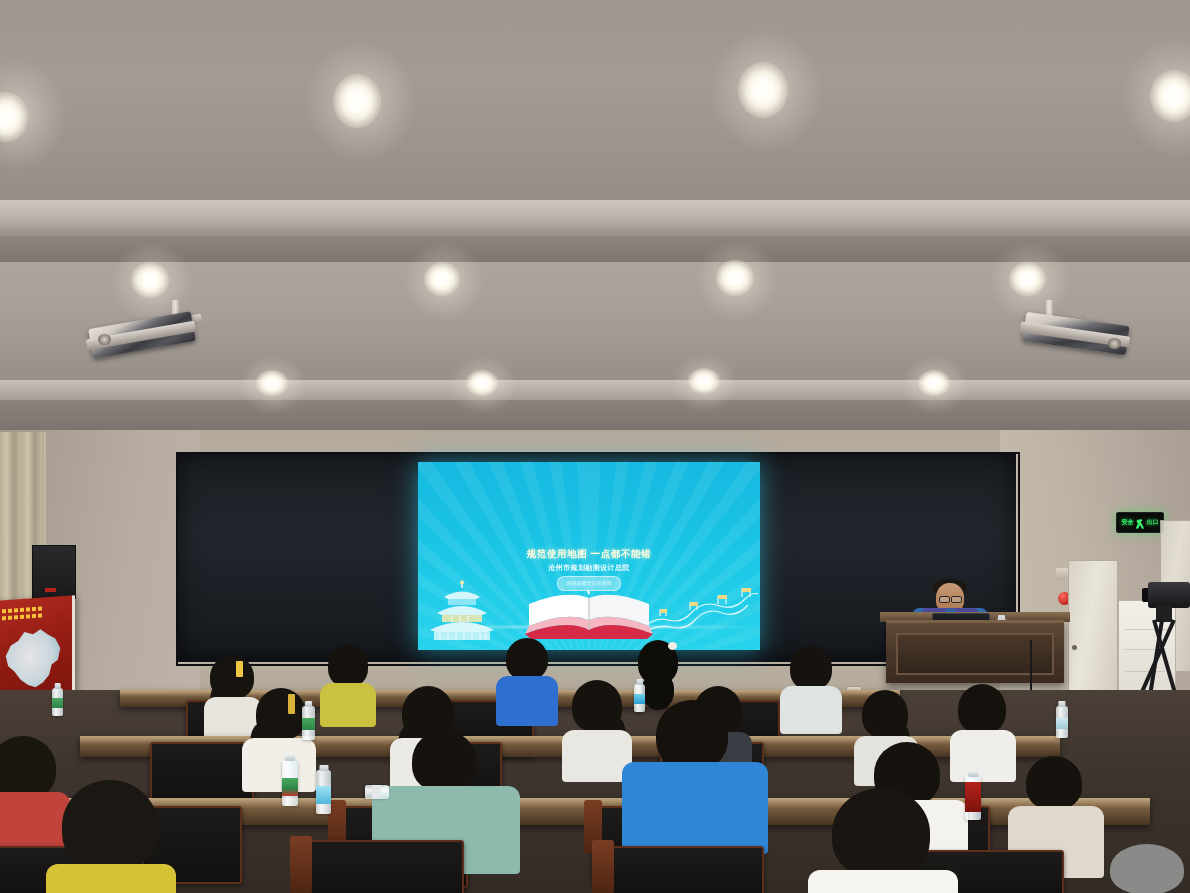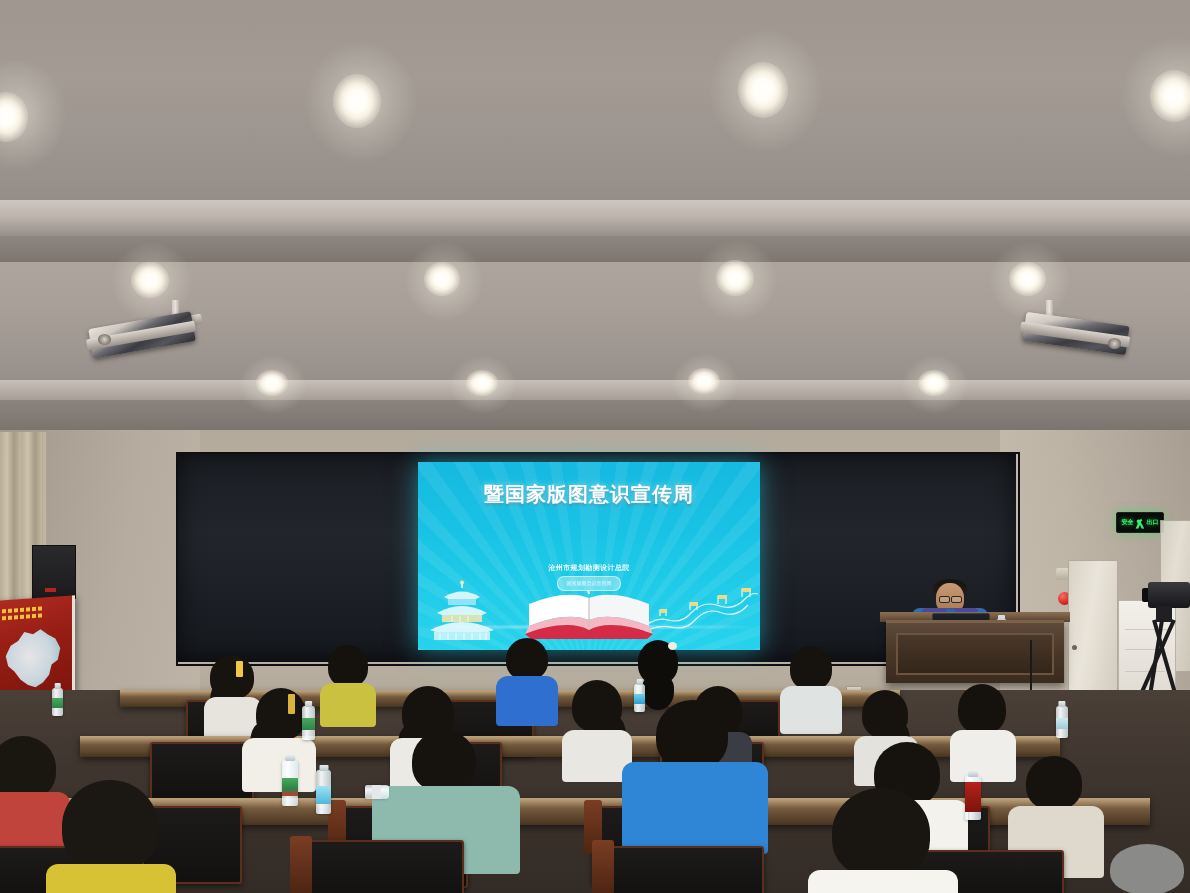--- a/index.html
+++ b/index.html
@@ -259,23 +259,23 @@
     <div class="led"></div>
   </div>
 
   <div class="ledwall"></div>
   <div class="ledwall-edge"></div>
 
   <div class="slide">
     <div class="slide-rays"></div>
 
     <div class="slide-title">
-      <div>暨国家版图意识宣传周</div>
     </div>
 
+    <div class="slide-sub">规范使用地图 一点都不能错</div>
     <div class="slide-org">沧州市规划勘测设计总院</div>
     <div class="slide-pill">
       <span>国家版图意识宣传周</span>
     </div>
 
     <svg class="slide-temple" width="76" height="62" viewBox="0 0 76 62">
       <g fill="none" stroke="#ffffff" stroke-width="1.4" opacity="0.95">
         <path d="M38 2 L38 8"></path>
         <circle cx="38" cy="2.5" r="2" fill="#ffe9a8" stroke="none"></circle>
         <path d="M20 17 Q38 6 56 17 L52 19 L24 19 Z" fill="#ffffff" opacity=".85" stroke="none"></path>

